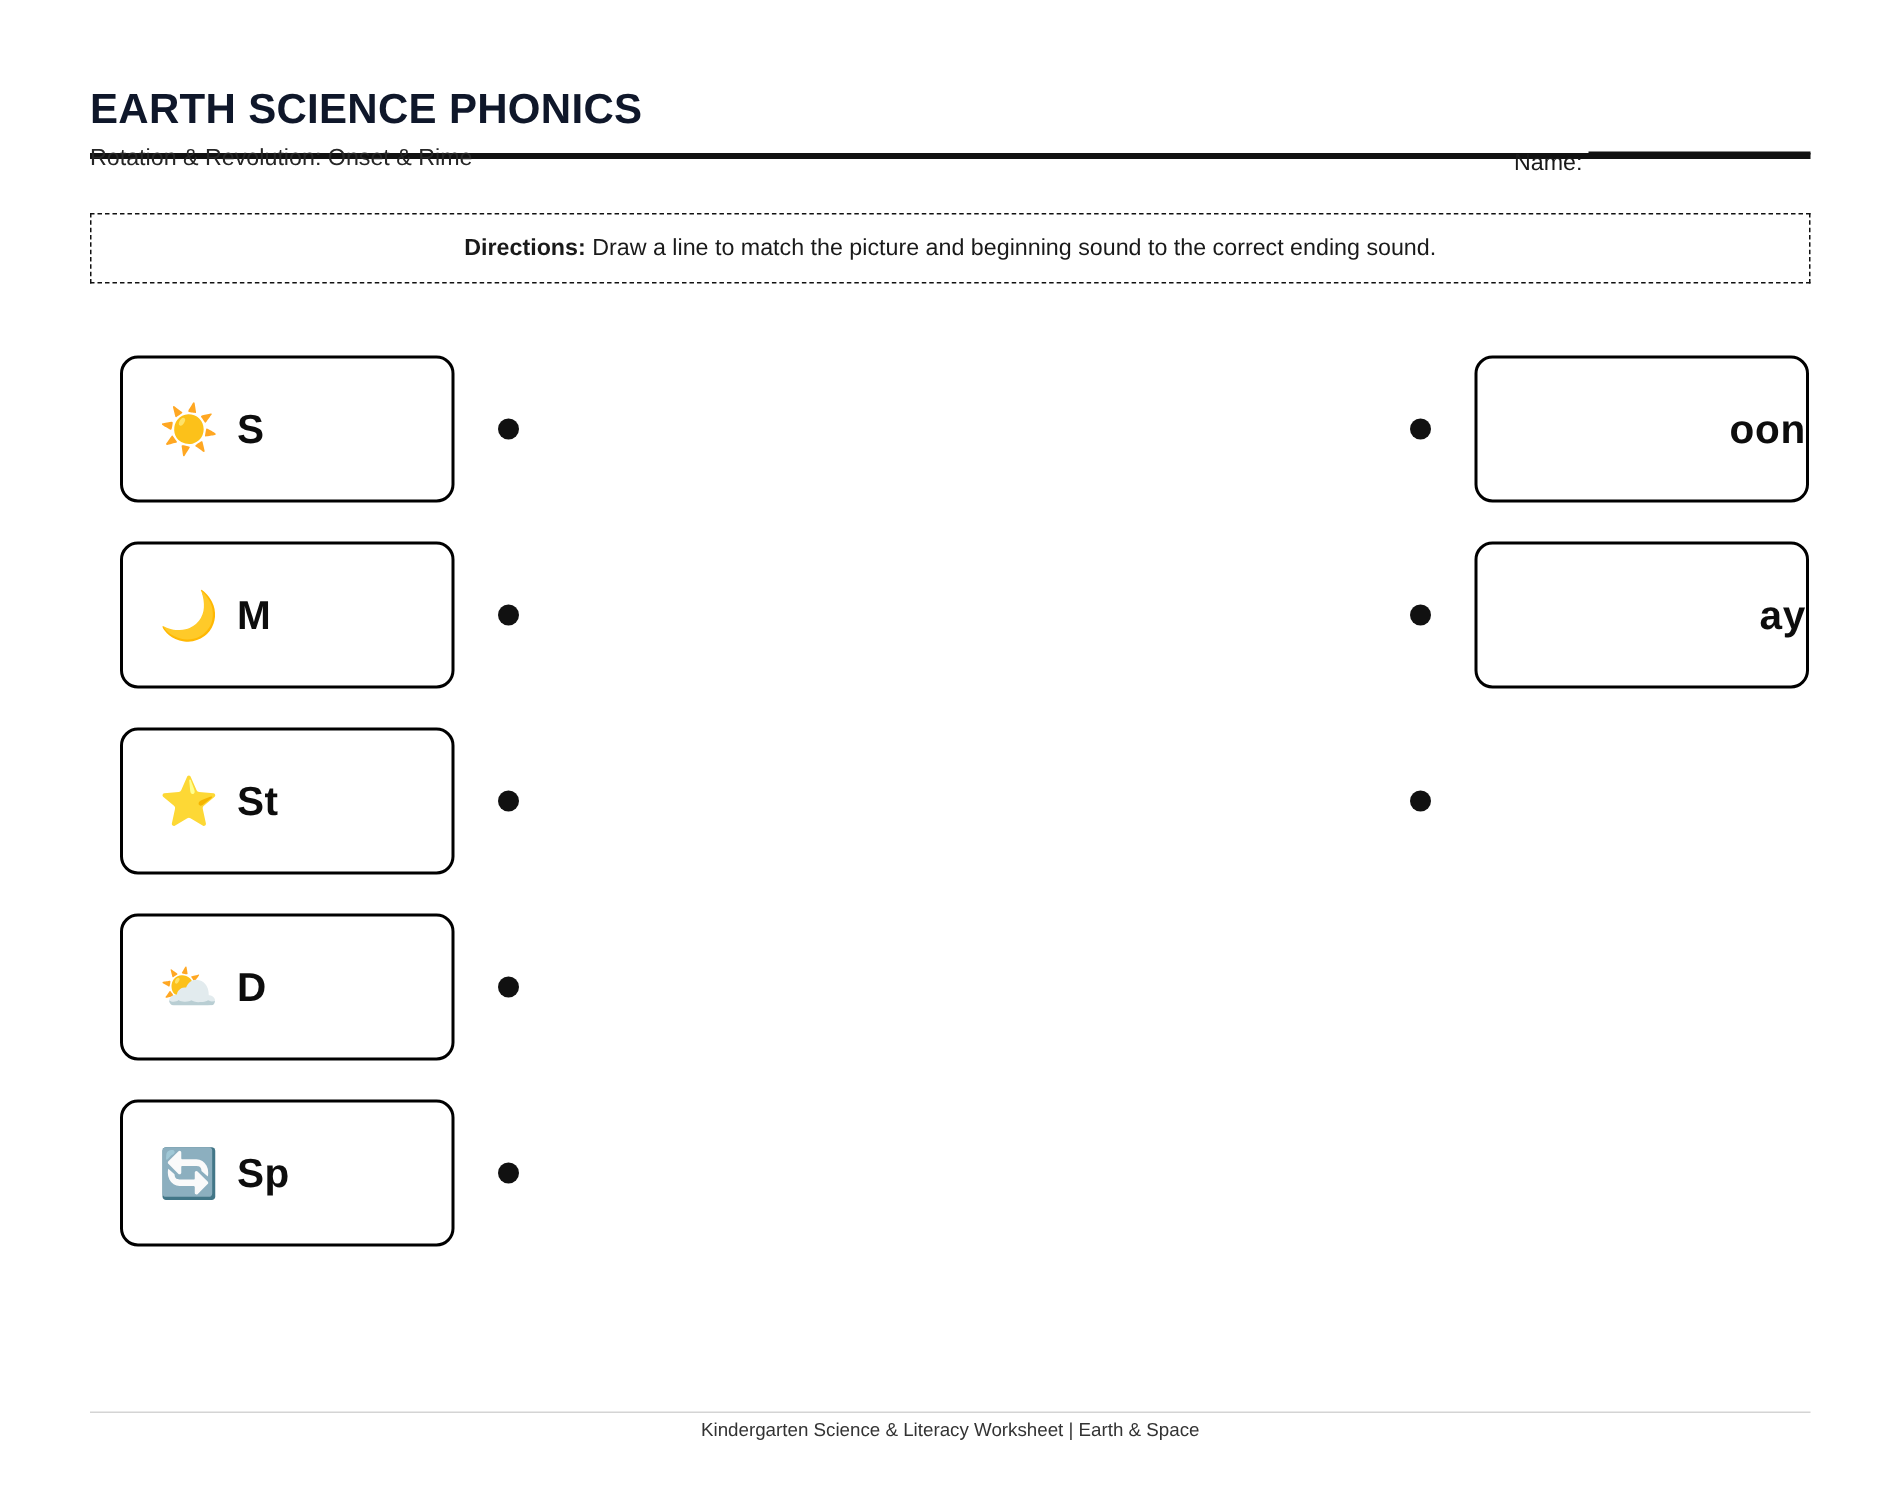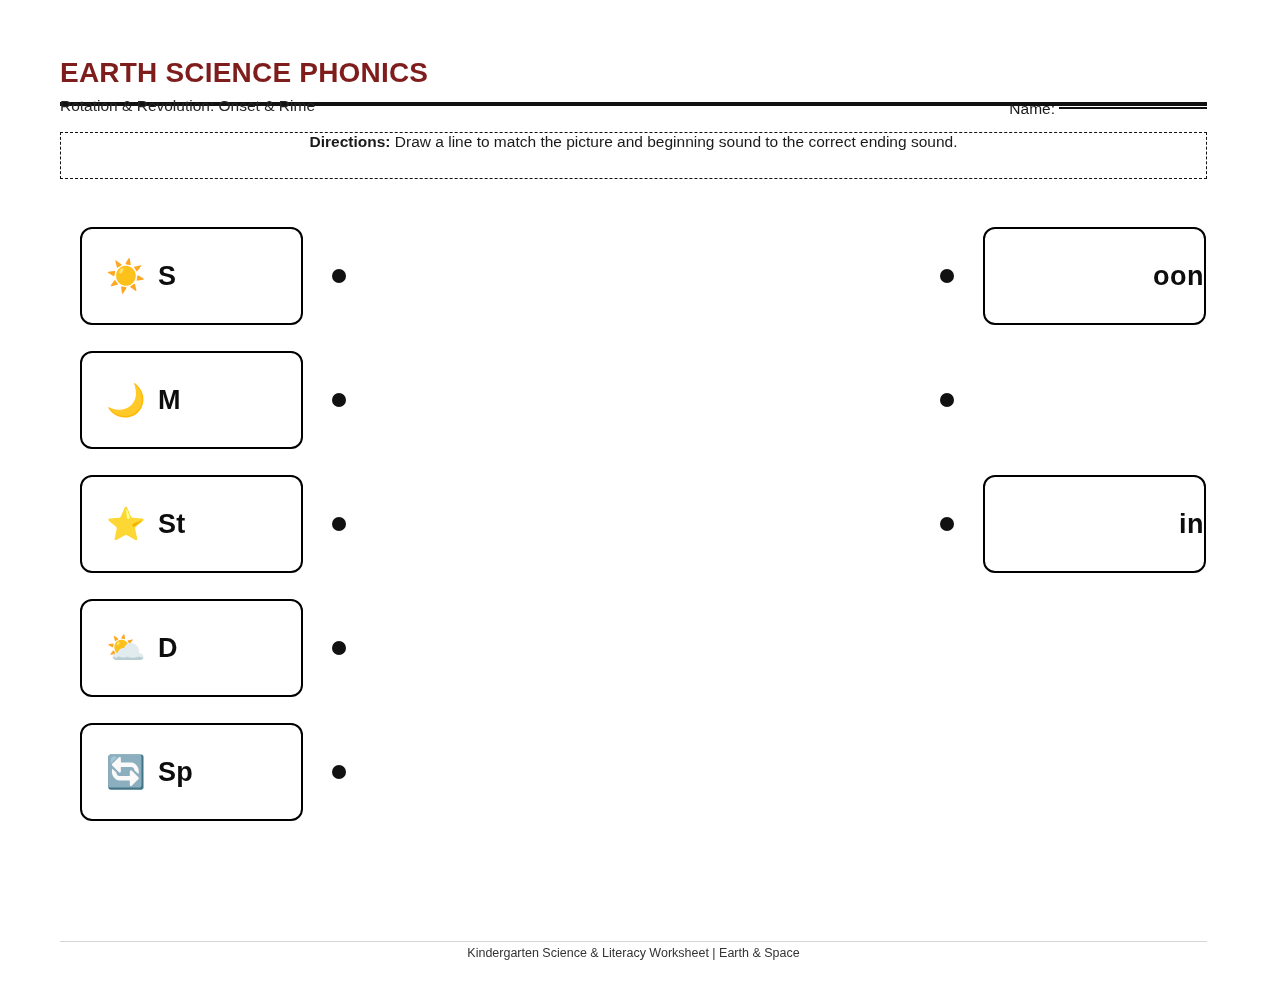--- a/index.html
+++ b/index.html
@@ -27,36 +27,36 @@
   .header {
     position: relative;
     padding-top: 58px;
     height: 90px;
     box-sizing: border-box;
   }
   .title {
     font-size: 28px;
     font-weight: bold;
     letter-spacing: 0.2px;
-    color: #7f1d1d;
+    color: #0f172a;
     line-height: 1.05;
     margin: 0;
   }
   .subtitle {
     font-size: 15.5px;
     color: #262626;
     margin: 10px 0 0 0;
     line-height: 1.1;
   }
   .name-field {
     position: absolute;
     right: 0;
     top: 101px;
     display: flex;
-    align-items: center;
+    align-items: flex-start;
   }
   .name-label {
     font-size: 15.5px;
     color: #1a1a1a;
     line-height: 1;
     padding-bottom: 1px;
   }
   .name-rule {
     width: 148px;
     height: 0;
@@ -65,25 +65,25 @@
     margin-bottom: 3px;
   }
   .header-rule {
     height: 0;
     border-bottom: 4px solid #111111;
     margin-top: 12px;
   }
 
   
   .directions {
-    margin-top: 26px;
+    margin-top: 36px;
     border: 1px dashed #111111;
     height: 47px;
     display: flex;
-    align-items: flex-start;
+    align-items: center;
     justify-content: center;
     box-sizing: border-box;
   }
   .directions-text {
     font-size: 15.5px;
     color: #1a1a1a;
   }
   .directions-text b {
     font-weight: bold;
   }
@@ -239,26 +239,26 @@
 
     <div class="column col-right">
       <div class="row">
         <span class="dot dot-right"></span>
         <div class="card card-right">
           <span class="rime">oon</span>
         </div>
       </div>
       <div class="row">
         <span class="dot dot-right"></span>
+        <div class="card card-right">
+          <span class="rime">ay</span>
+        </div>
       </div>
       <div class="row">
         <span class="dot dot-right"></span>
-        <div class="card card-right">
-          <span class="rime">in</span>
-        </div>
       </div>
     </div>
 
   </div>
 
   <div class="footer">
     <div class="footer-rule"></div>
     <div class="footer-text">Kindergarten Science &amp; Literacy Worksheet | Earth &amp; Space</div>
   </div>
 

